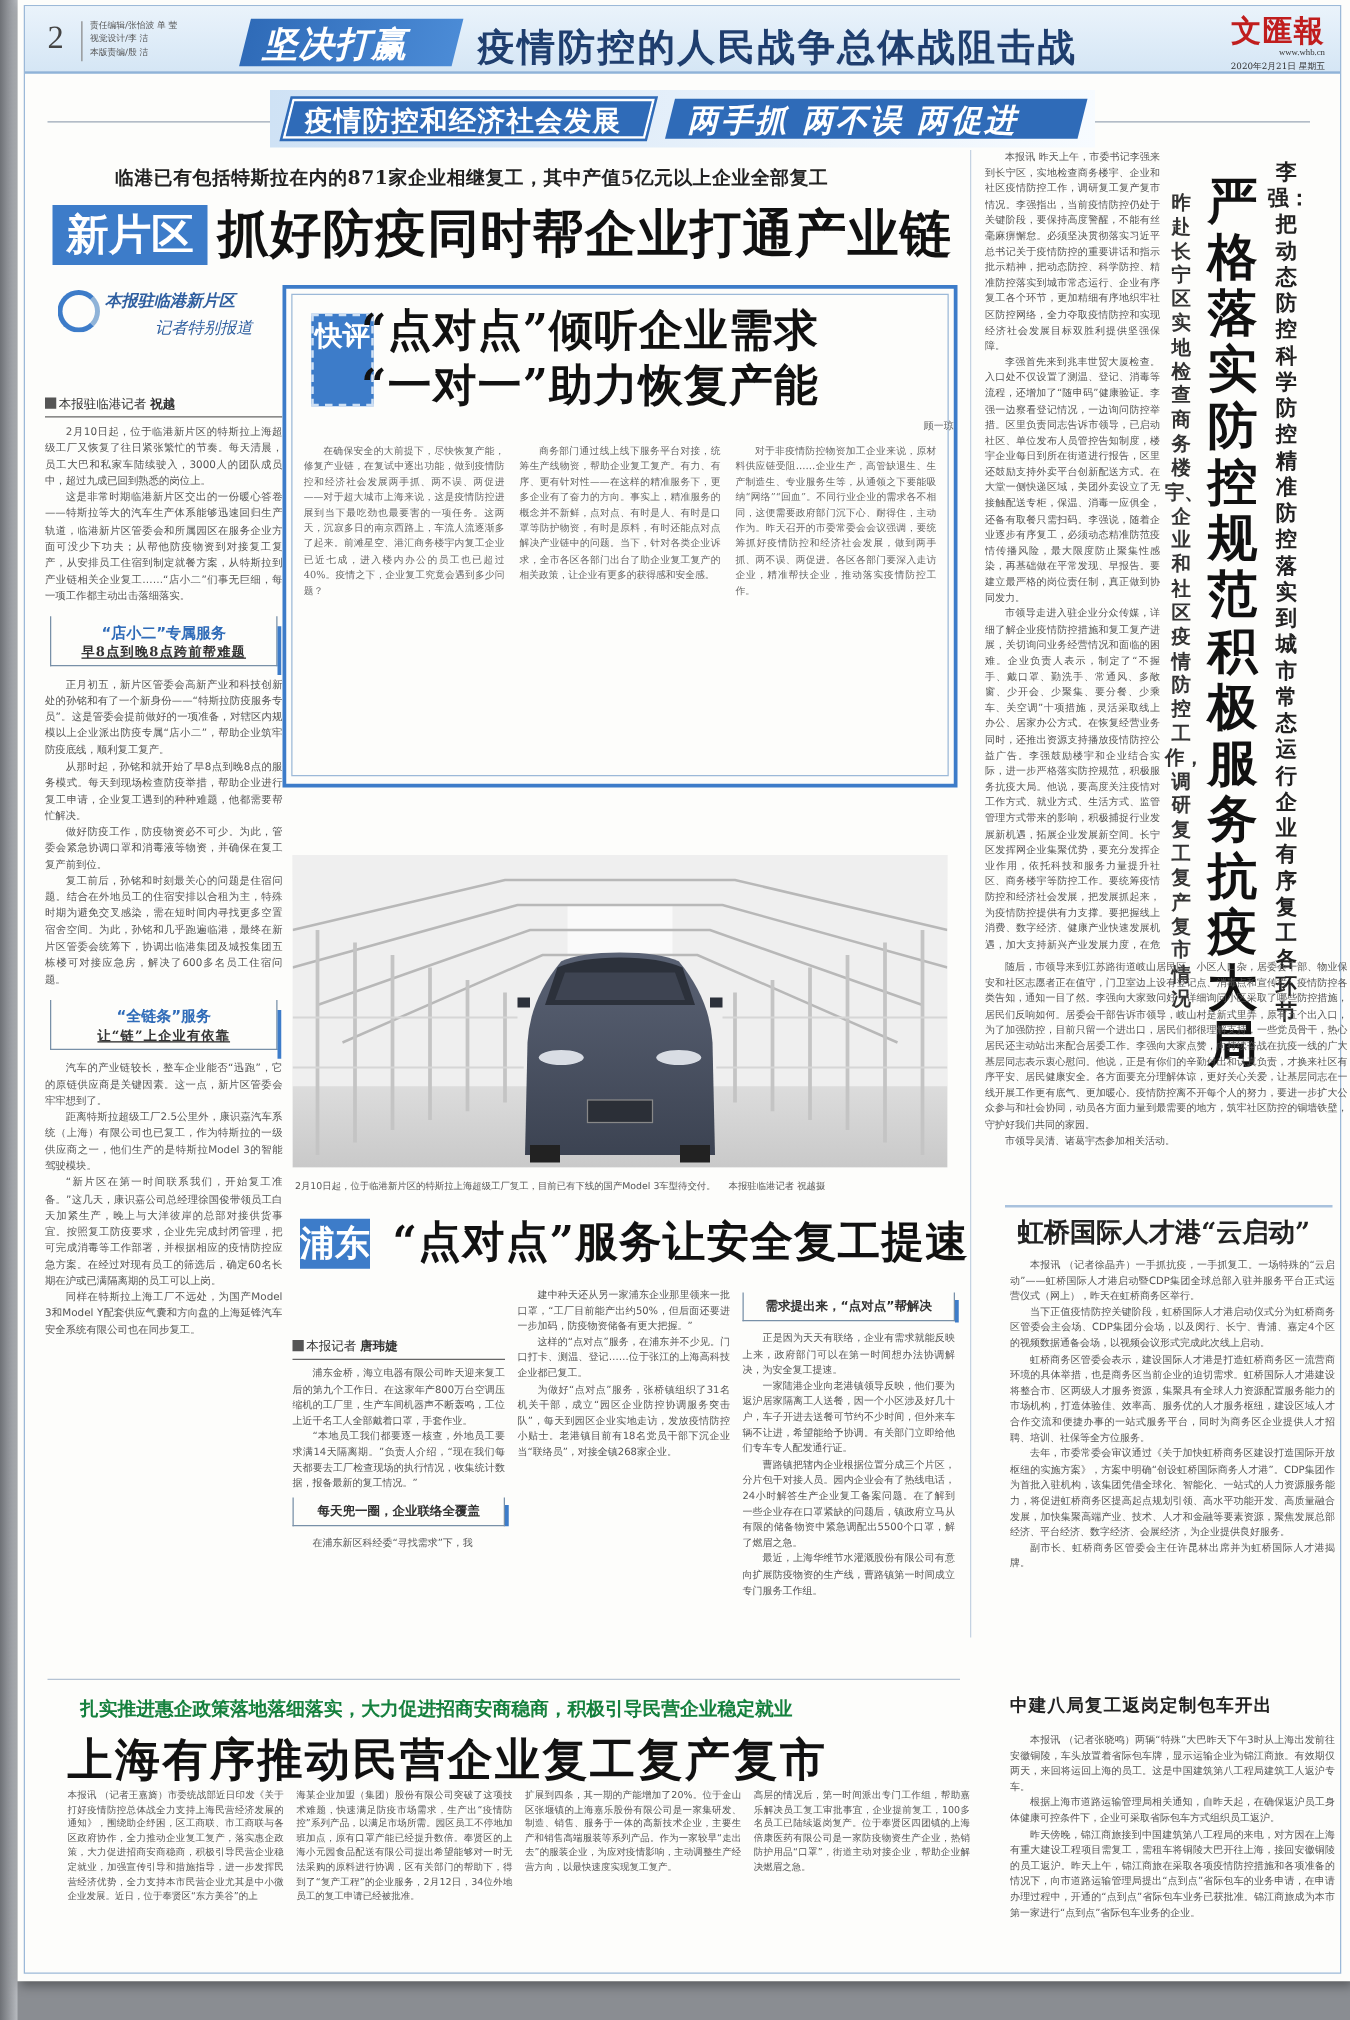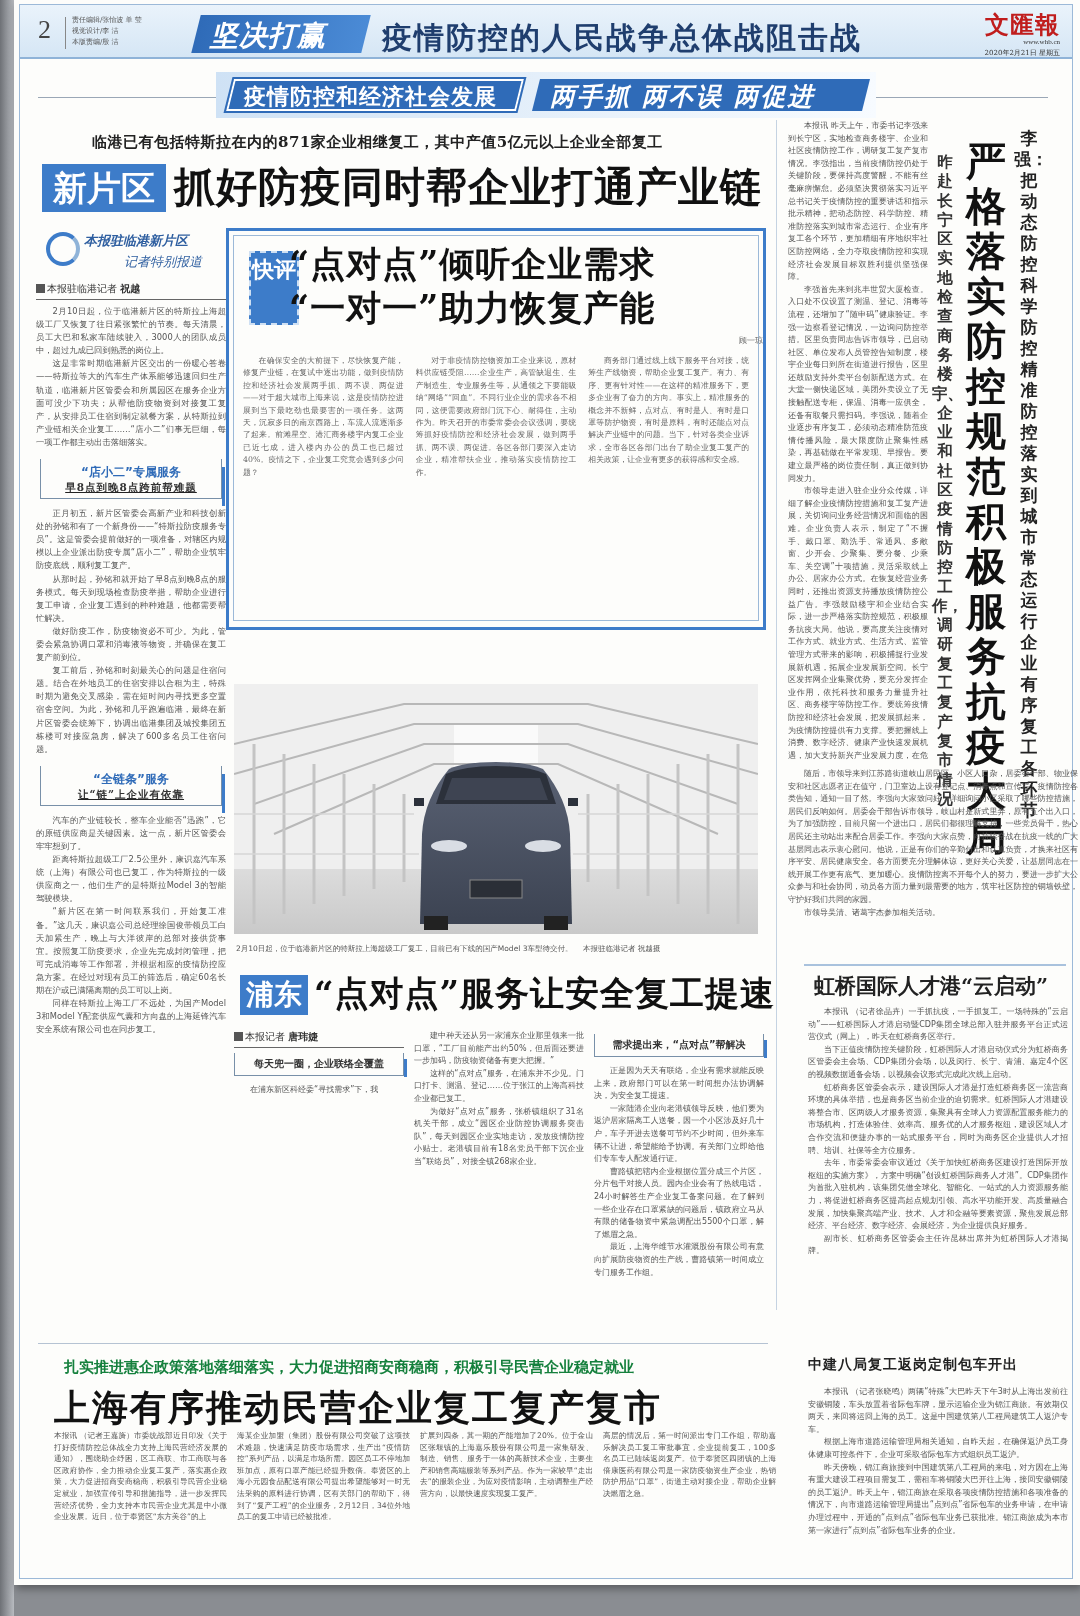--- a/index.html
+++ b/index.html
@@ -46,21 +46,21 @@
   .lead-title { position: absolute; left: 160px; top: 160px; font-size: 41px; font-weight: bold; color: #111;
     font-family: "DejaVu Sans", sans-serif; letter-spacing: 1px; }
 
   
   .col-left { position: absolute; left: 22px; top: 228px; width: 190px; }
   .special-logo { position: relative; height: 48px; margin-bottom: 6px; }
   .special-circle { position: absolute; left: 10px; top: 4px; width: 34px; height: 34px; border-radius: 50%;
     border: 4px solid #3d7cc9; border-right-color: #8fb3d8; }
   .special-l1 { position: absolute; left: 48px; top: 4px; font-size: 13px; color: #2f5fa0; font-style: italic; font-weight: bold; }
   .special-l2 { position: absolute; left: 88px; top: 25px; font-size: 13px; color: #2f5fa0; font-style: italic; }
-  .byline { font-size: 10px; color: #333; border-bottom: 1px solid #666; padding-bottom: 3px; margin-bottom: 5px; font-family: "DejaVu Sans", sans-serif; }
+  .byline { font-size: 10px; color: #333; border-bottom: 1px solid #666; padding-bottom: 3px; margin-bottom: 5px; font-family: "DejaVu Sans", sans-serif; margin-top: 40px; }
   .byline b { font-weight: bold; }
   .byline-sq { display: inline-block; width: 9px; height: 9px; background: #555; margin-right: 2px; vertical-align: -1px; }
   .body-text { font-size: 8.3px; line-height: 13.1px; color: #555; text-align: justify; text-indent: 2em; font-family: "DejaVu Sans", sans-serif; }
   .body-text p { text-indent: 2em; }
   .subhead { position: relative; margin: 10px 4px 8px 4px; border: 1px solid #7890a8; border-top: none; padding: 2px 4px 3px; text-align: center; text-decoration: underline; }
   .subhead-top { font-size: 12px; color: #2f6bb8; font-weight: bold; margin-top: -8px; background: #fdfdfb; display: inline-block; padding: 0 6px; font-family: "DejaVu Sans", sans-serif; }
   .subhead-bot { font-size: 10.5px; color: #333; font-weight: bold; letter-spacing: 1px; }
   .subhead::after { content: ""; position: absolute; right: -4px; top: 8px; width: 3px; height: 100%; background: #3d7cc9; }
 
   
@@ -74,21 +74,21 @@
   .comment-cols { position: absolute; left: 14px; right: 14px; top: 124px; display: grid; grid-template-columns: 1fr 1fr 1fr; gap: 12px; }
   .comment-cols .body-text { font-size: 7.8px; line-height: 12.4px; color: #666; font-family: "DejaVu Serif", serif; }
 
   
   .photo { position: absolute; left: 220px; top: 684px; width: 524px; height: 250px; overflow: hidden;
     background: linear-gradient(180deg, #ececec 0%, #f6f6f6 35%, #e2e2e2 100%); }
   .photo svg { display: block; }
   .photo-caption { position: absolute; left: 222px; top: 944px; width: 520px; font-size: 7.5px; color: #555; font-family: "DejaVu Sans", sans-serif; }
 
   
-  .pd-tag { position: absolute; left: 226px; top: 975px; width: 68px; height: 40px; background: #3d7cc9; color: #fff;
+  .pd-tag { position: absolute; left: 226px; top: 975px; width: 56px; height: 40px; background: #3d7cc9; color: #fff;
     font-size: 28px; font-weight: bold; text-align: center; line-height: 40px; font-family: "DejaVu Sans", sans-serif; }
   .pd-title { position: absolute; left: 300px; top: 971px; font-size: 34px; font-weight: bold; color: #111; letter-spacing: 1px; }
   .pd-col { position: absolute; top: 1030px; width: 170px; }
   .pd-sidebox { position: relative; margin: 4px 0 8px 0; border: 1px solid #7890a8; border-top: none; padding: 4px 6px; text-align: center;
     font-size: 10px; color: #333; font-weight: bold; font-family: "DejaVu Sans", sans-serif; }
   .pd-sidebox::after { content: ""; position: absolute; right: -4px; top: 6px; width: 3px; height: 80%; background: #3d7cc9; }
 
   
   .right-rule { position: absolute; left: 762px; top: 120px; width: 1px; height: 1190px; background: #c5d3e2; }
   .li-deck { position: absolute; left: 1000px; top: 128px; width: 30px; font-size: 17px; font-weight: bold; color: #222; line-height: 21px; text-align: center; }
@@ -183,22 +183,22 @@
   </div>
 
   <div class="comment-box">
     <div class="comment-inner"></div>
     <div class="comment-tag">快评</div>
     <div class="comment-t1">“点对点”倾听企业需求</div>
     <div class="comment-t2">“一对一”助力恢复产能</div>
     <div class="comment-author">顾一琼</div>
     <div class="comment-cols">
       <div class="body-text">在确保安全的大前提下，尽快恢复产能，修复产业链，在复试中逐出功能，做到疫情防控和经济社会发展两手抓、两不误、两促进——对于超大城市上海来说，这是疫情防控进展到当下最吃劲也最要害的一项任务。这两天，沉寂多日的南京西路上，车流人流逐渐多了起来。前滩星空、港汇商务楼宇内复工企业已近七成，进入楼内办公的员工也已超过40%。疫情之下，企业复工究竟会遇到多少问题？</div>
+      <div class="body-text">商务部门通过线上线下服务平台对接，统筹生产线物资，帮助企业复工复产。有力、有序、更有针对性——在这样的精准服务下，更多企业有了奋力的方向。事实上，精准服务的概念并不新鲜，点对点、有时是人、有时是口罩等防护物资，有时是原料，有时还能点对点解决产业链中的问题。当下，针对各类企业诉求，全市各区各部门出台了助企业复工复产的相关政策，让企业有更多的获得感和安全感。</div>
       <div class="body-text">对于非疫情防控物资加工企业来说，原材料供应链受阻……企业生产，高管缺退生、生产制造生、专业服务生等，从通领之下要能吸纳“网络”“回血”。不同行业企业的需求各不相同，这便需要政府部门沉下心、耐得住，主动作为。昨天召开的市委常委会会议强调，要统筹抓好疫情防控和经济社会发展，做到两手抓、两不误、两促进。各区各部门要深入走访企业，精准帮扶企业，推动落实疫情防控工作。</div>
-      <div class="body-text">商务部门通过线上线下服务平台对接，统筹生产线物资，帮助企业复工复产。有力、有序、更有针对性——在这样的精准服务下，更多企业有了奋力的方向。事实上，精准服务的概念并不新鲜，点对点、有时是人、有时是口罩等防护物资，有时是原料，有时还能点对点解决产业链中的问题。当下，针对各类企业诉求，全市各区各部门出台了助企业复工复产的相关政策，让企业有更多的获得感和安全感。</div>
     </div>
   </div>
 
   <div class="photo">
     <svg width="524" height="250" viewBox="0 0 524 250">
       <defs>
         <linearGradient id="floor" x1="0" y1="0" x2="0" y2="1">
           <stop offset="0" stop-color="#dcdcdc"></stop>
             <stop offset="1" stop-color="#c9c9c9"></stop>
         </linearGradient>
@@ -256,20 +256,24 @@
   </div>
 
   <div class="pd-tag">浦东</div>
   <div class="pd-title">“点对点”服务让安全复工提速</div>
 
   <div class="pd-col" style="left:220px;">
     <div class="byline">
       <span class="byline-sq"></span><span>本报记者</span>
       <b>唐玮婕</b>
     </div>
+    <div class="right-body">
+      <p>浦东金桥，海立电器有限公司昨天迎来复工后的第九个工作日。在这家年产800万台空调压缩机的工厂里，生产车间机器声不断轰鸣，工位上近千名工人全部戴着口罩，手套作业。</p>
+      <p>“本地员工我们都要逐一核查，外地员工要求满14天隔离期。”负责人介绍，“现在我们每天都要去工厂检查现场的执行情况，收集统计数据，报备最新的复工情况。”</p>
+    </div>
     <div class="pd-sidebox">每天兜一圈，企业联络全覆盖</div>
     <div class="right-body">
       <p>在浦东新区科经委“寻找需求”下，我</p>
     </div>
   </div>
 
   <div class="pd-col" style="left:400px;">
     <div class="right-body">
       <p>建中种天还从另一家浦东企业那里领来一批口罩，“工厂目前能产出约50%，但后面还要进一步加码，防疫物资储备有更大把握。”</p>
       <p>这样的“点对点”服务，在浦东并不少见。门口打卡、测温、登记……位于张江的上海高科技企业都已复工。</p>

